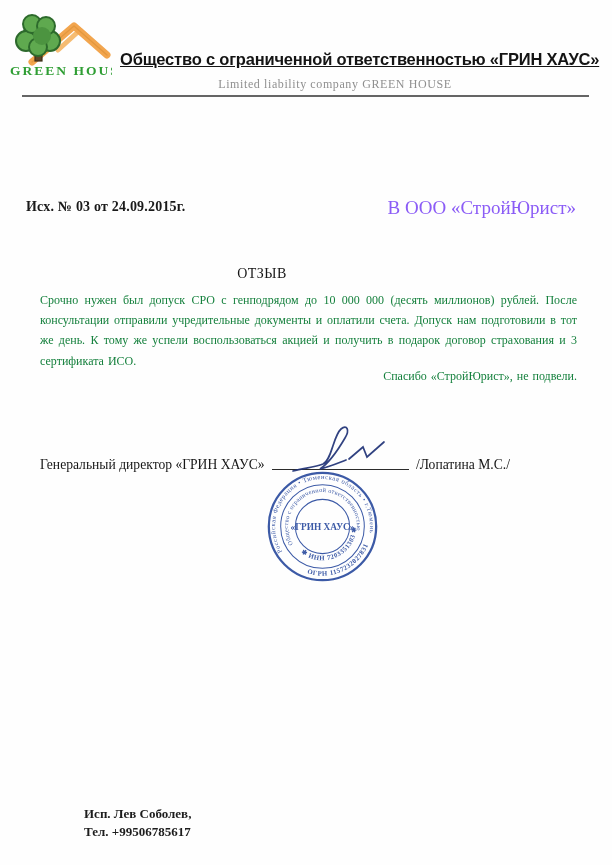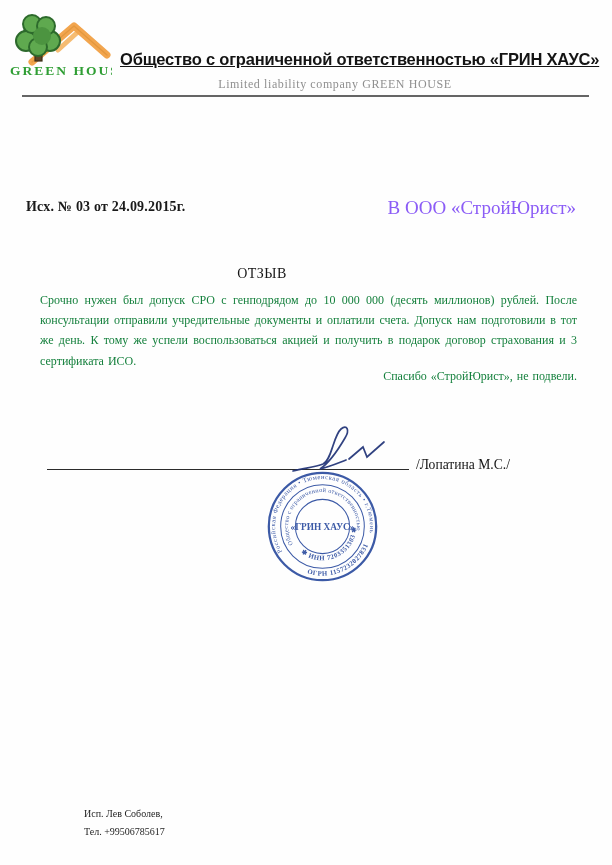--- a/index.html
+++ b/index.html
@@ -61,21 +61,21 @@
     flex:1;margin:0 7px;height:1px;
     border-bottom:1.3px solid #2b2b2b;
     transform:translateY(-3px);
   }
   
   .stamp{position:absolute;left:266px;top:470px;width:113px;height:113px;opacity:.93;}
   .sig-ink{position:absolute;left:285px;top:420px;width:115px;height:58px;}
   
   .footer{
     position:absolute;left:84px;top:805px;
-    font-size:10px;line-height:18px;color:#1d1d1d;
+    font-size:13px;line-height:18px;color:#1d1d1d;font-weight:bold;
   }
 </style>
 </head>
 <body>
 
 <div class="page">
 
   <div class="logo">
     <svg width="104" height="72" viewBox="0 0 104 72">
 
@@ -105,20 +105,21 @@
   <div class="header-rule"></div>
 
   <div class="ref-number">Исх. № 03 от 24.09.2015г.</div>
   <div class="recipient">В ООО «СтройЮрист»</div>
 
   <div class="review-heading">ОТЗЫВ</div>
   <p class="body-par p1">Срочно нужен был допуск СРО с генподрядом до 10 000 000 (десять миллионов) рублей. После консультации отправили учредительные документы и оплатили счета. Допуск нам подготовили в тот же день. К тому же успели воспользоваться акцией и получить в подарок договор страхования и 3 сертификата ИСО.</p>
   <p class="body-par p2">Спасибо «СтройЮрист», не подвели.</p>
 
   <div class="sign-row">
+    <span class="sign-label">Генеральный директор «ГРИН ХАУС»</span>
     <span class="sig-line"></span>
     <span class="sign-name">/Лопатина М.С./</span>
   </div>
 
   <div class="stamp">
     <svg width="113" height="113" viewBox="0 0 200 200">
       <defs>
         <path id="outerTop" d="M 40.6,159.4 A 84,84 0 1 1 159.4,159.4"></path>
         <path id="middleTop" d="M 56.9,143.1 A 61,61 0 1 1 143.1,143.1"></path>
         <path id="innBottom" d="M 40,100 A 60,60 0 0 0 160,100"></path>

